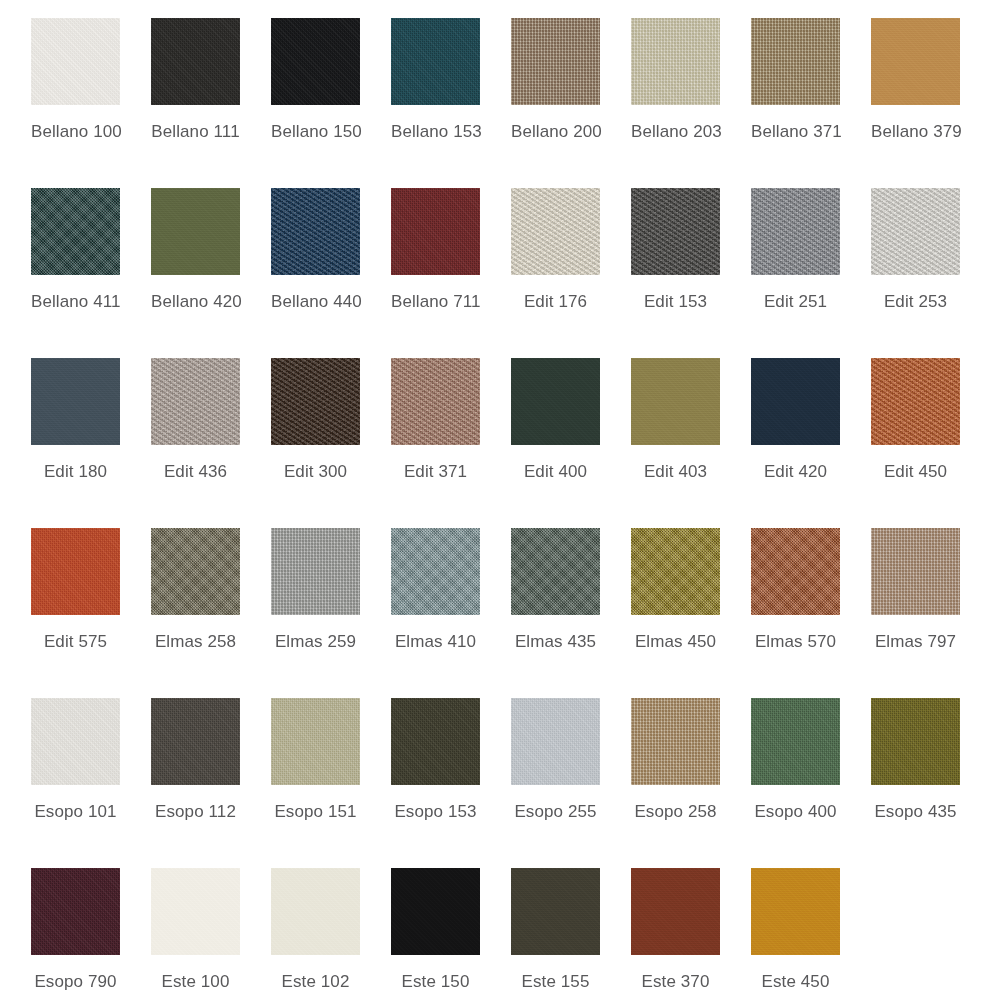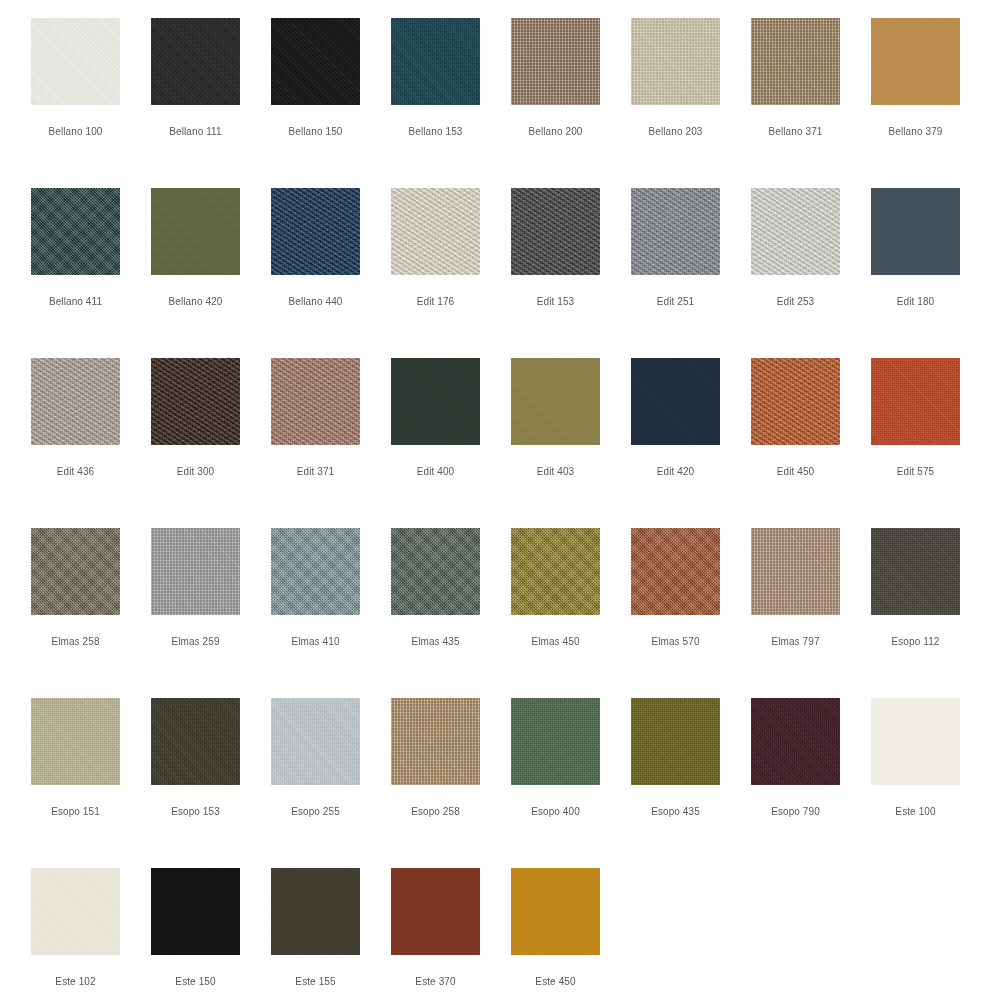--- a/index.html
+++ b/index.html
@@ -122,21 +122,21 @@
         rgba(255,255,255,0.15) 0px,
         rgba(255,255,255,0.15) 1px,
         rgba(0,0,0,0.12) 1px,
         rgba(0,0,0,0.12) 2px);
     opacity: 1;
   }
   .swatch-label {
     margin-top: 19px;
     width: 89px;
     text-align: center;
-    font-size: 10px;
+    font-size: 17px;
     line-height: 16px;
     color: #58585a;
     letter-spacing: 0.1px;
     white-space: nowrap;
   }
 </style>
 </head>
 <body>
 
 <div id="swatch-grid">
@@ -178,20 +178,24 @@
     </div>
     <div class="swatch-cell">
       <div class="swatch-chip tex-smooth" style="background-color: rgb(94, 103, 65);"></div>
       <div class="swatch-label">Bellano 420</div>
     </div>
     <div class="swatch-cell">
       <div class="swatch-chip tex-mottled" style="background-color: rgb(28, 58, 88);"></div>
       <div class="swatch-label">Bellano 440</div>
     </div>
     <div class="swatch-cell">
+      <div class="swatch-chip " style="background-color: rgb(107, 40, 41);"></div>
+      <div class="swatch-label">Bellano 711</div>
+    </div>
+    <div class="swatch-cell">
       <div class="swatch-chip tex-mottled" style="background-color: rgb(230, 224, 208);"></div>
       <div class="swatch-label">Edit 176</div>
     </div>
     <div class="swatch-cell">
       <div class="swatch-chip tex-mottled" style="background-color: rgb(75, 74, 72);"></div>
       <div class="swatch-label">Edit 153</div>
     </div>
     <div class="swatch-cell">
       <div class="swatch-chip tex-mottled" style="background-color: rgb(139, 142, 147);"></div>
       <div class="swatch-label">Edit 251</div>
@@ -256,20 +260,24 @@
       <div class="swatch-chip tex-dotted" style="background-color: rgb(142, 123, 34);"></div>
       <div class="swatch-label">Elmas 450</div>
     </div>
     <div class="swatch-cell">
       <div class="swatch-chip tex-dotted" style="background-color: rgb(160, 80, 42);"></div>
       <div class="swatch-label">Elmas 570</div>
     </div>
     <div class="swatch-cell">
       <div class="swatch-chip tex-coarse" style="background-color: rgb(176, 154, 135);"></div>
       <div class="swatch-label">Elmas 797</div>
+    </div>
+    <div class="swatch-cell">
+      <div class="swatch-chip " style="background-color: rgb(228, 226, 221);"></div>
+      <div class="swatch-label">Esopo 101</div>
     </div>
     <div class="swatch-cell">
       <div class="swatch-chip " style="background-color: rgb(75, 71, 65);"></div>
       <div class="swatch-label">Esopo 112</div>
     </div>
     <div class="swatch-cell">
       <div class="swatch-chip " style="background-color: rgb(181, 177, 147);"></div>
       <div class="swatch-label">Esopo 151</div>
     </div>
     <div class="swatch-cell">

